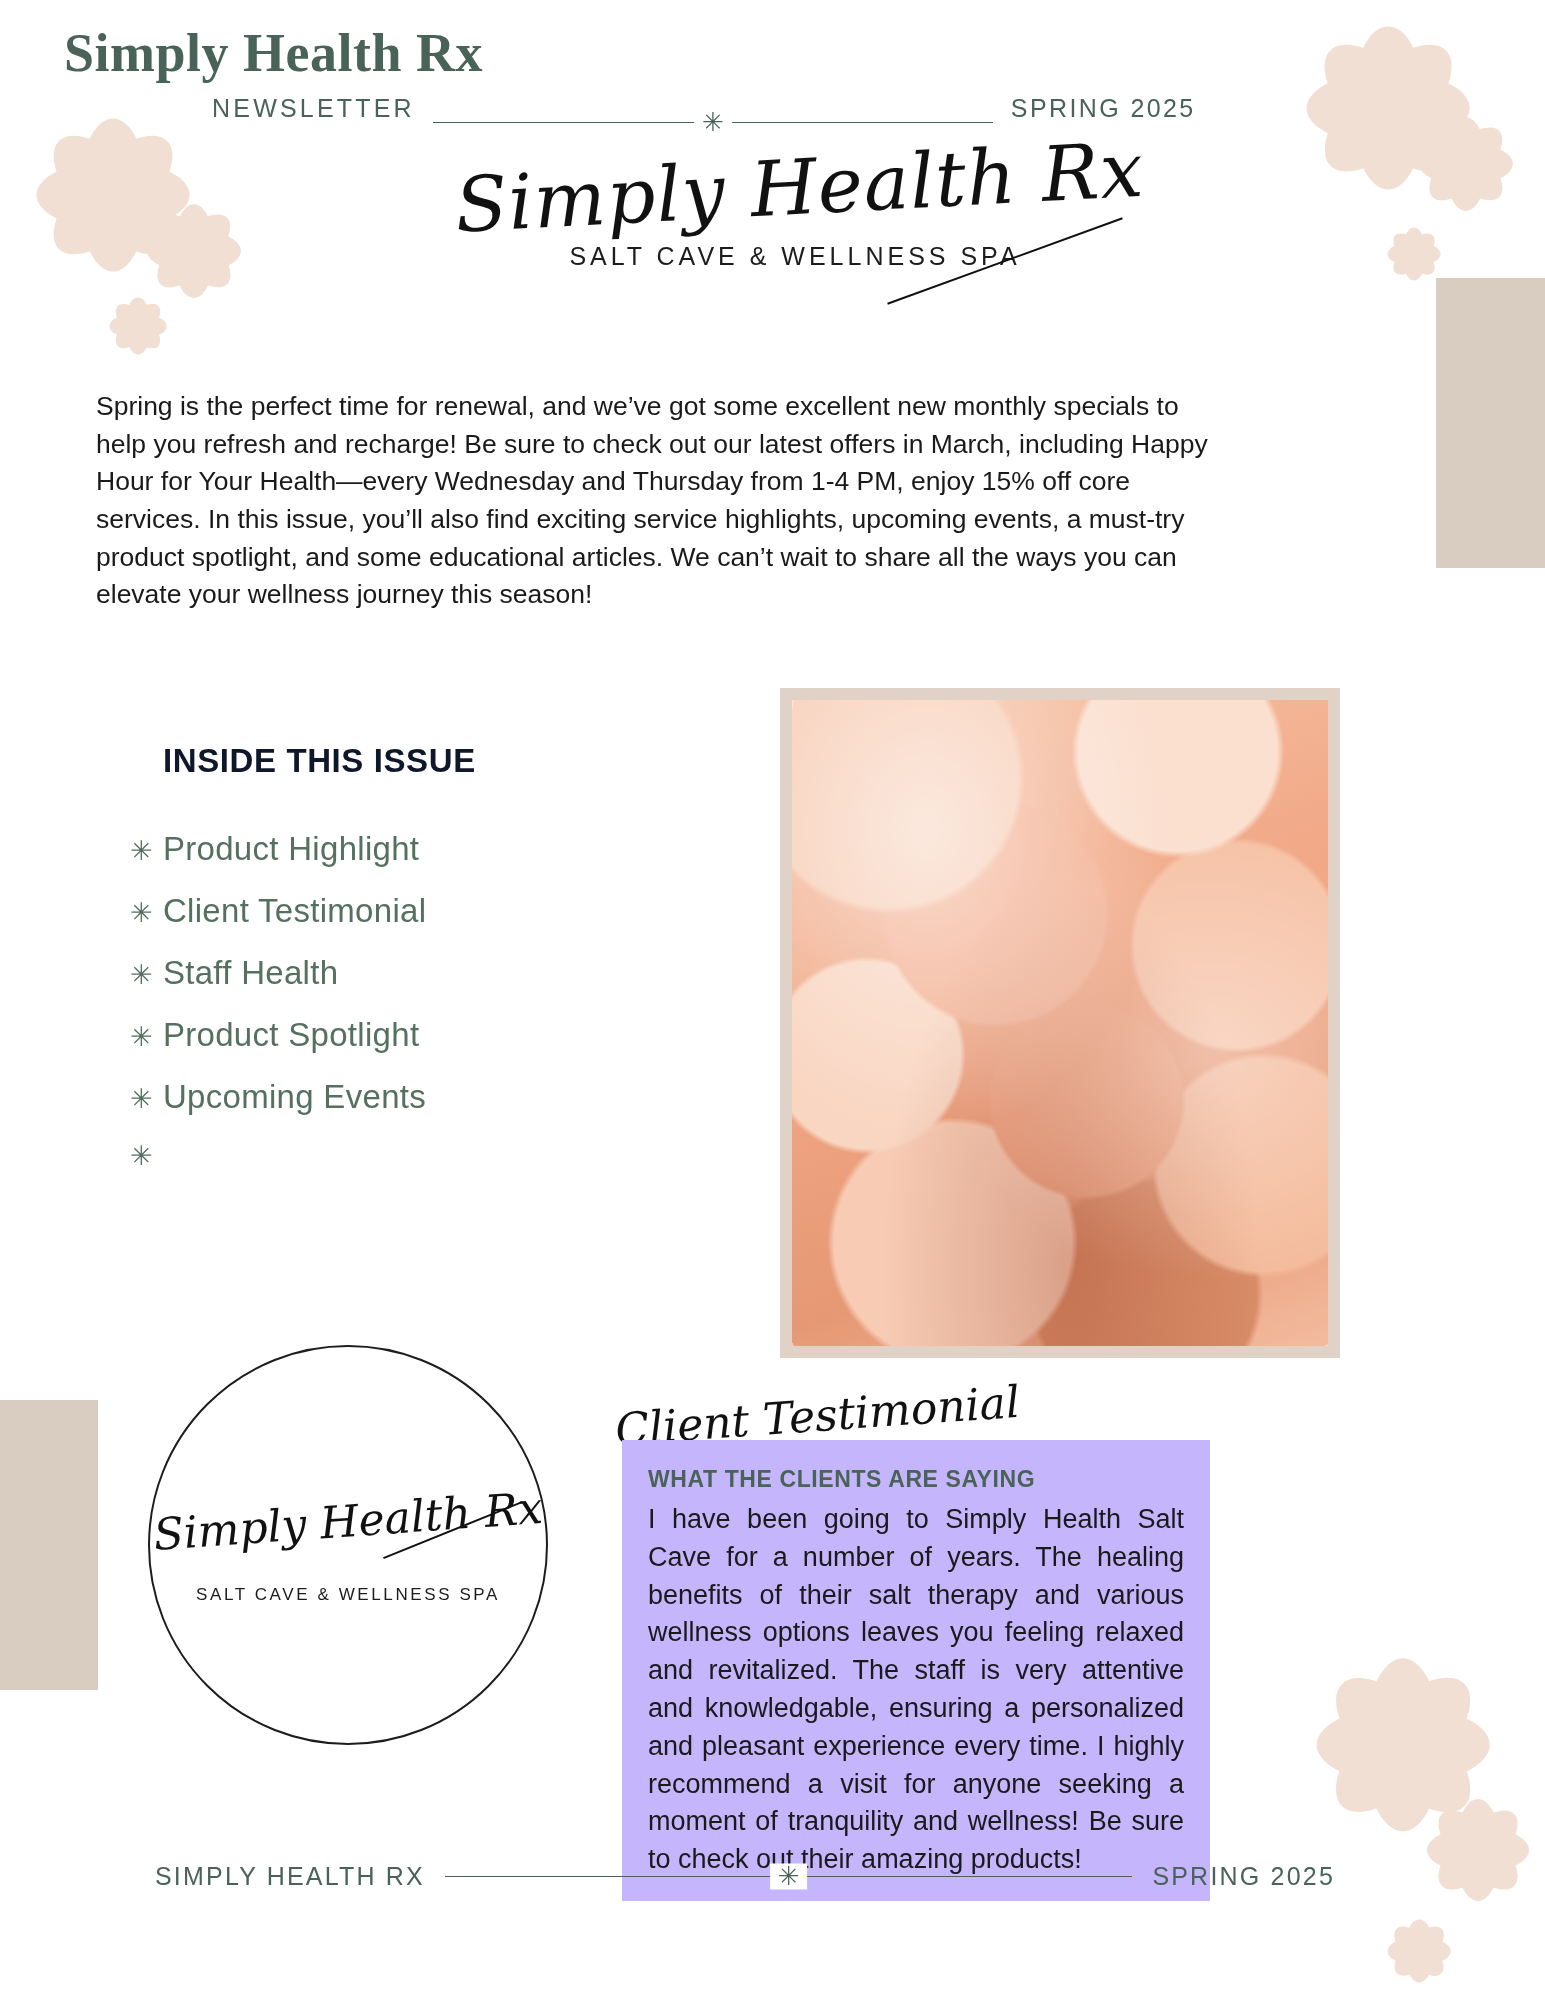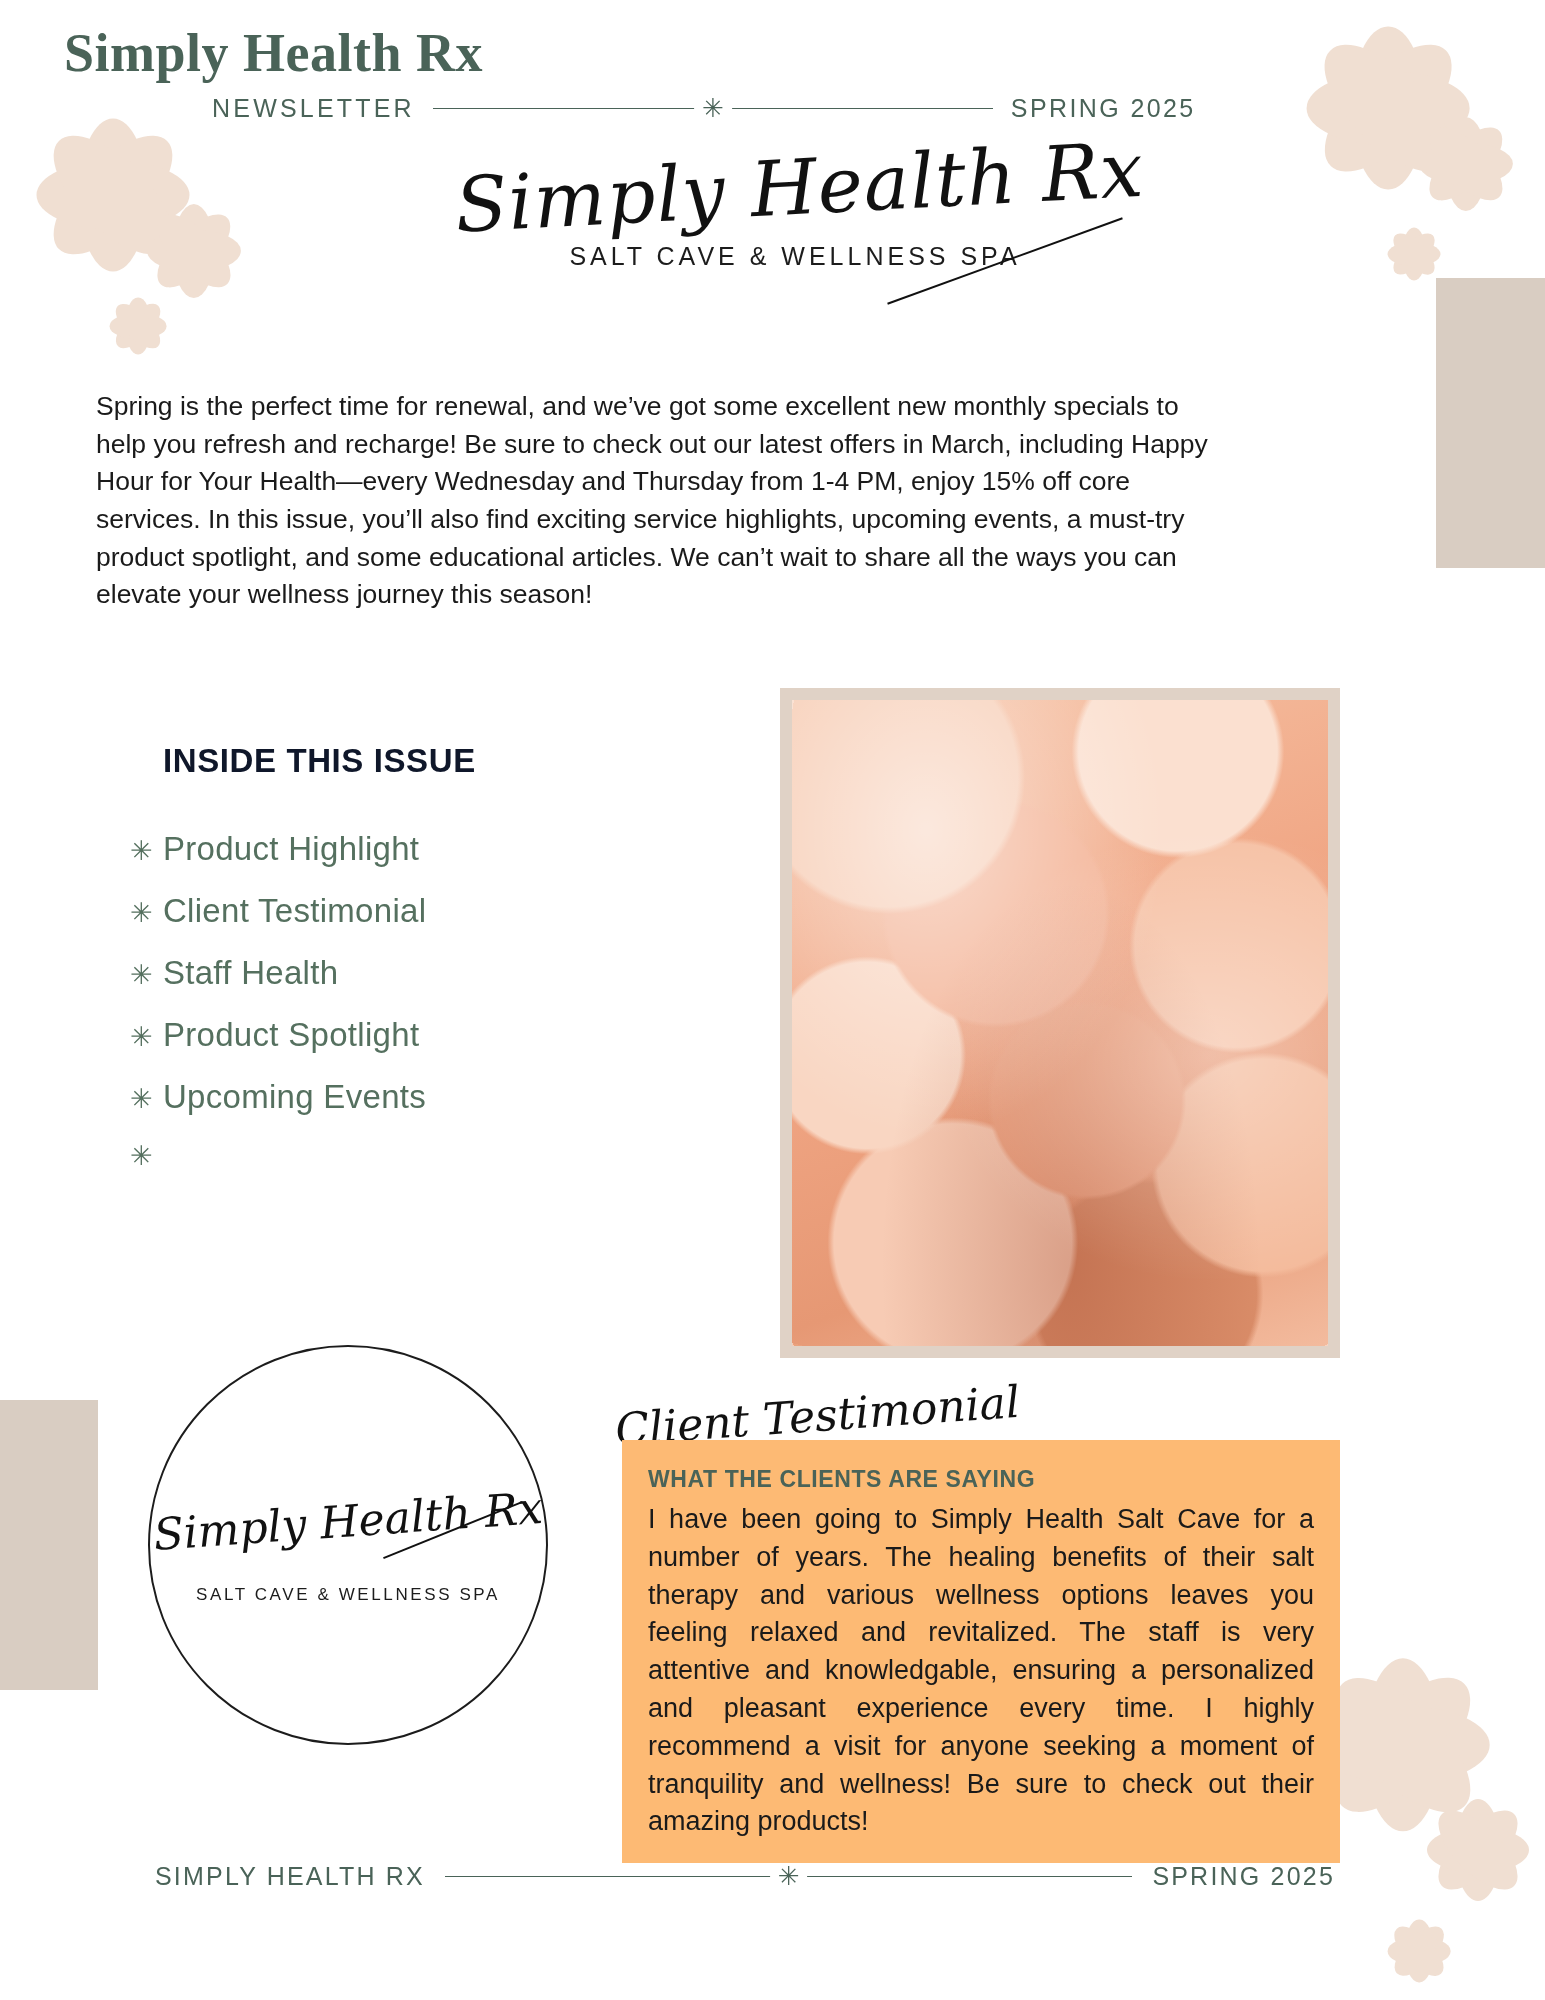--- a/index.html
+++ b/index.html
@@ -45,21 +45,21 @@
   .brand-title {
     font-family: "Liberation Serif", serif;
     font-size: 54px;
     color: #4a6358;
     letter-spacing: .5px;
     line-height: 1;
     margin: 0;
   }
   .sub-row {
     display: flex;
-    align-items: center;
+    align-items: flex-end;
     gap: 18px;
     margin-top: 14px;
   }
   .sub-newsletter {
     font-size: 25px;
     letter-spacing: 3.2px;
     color: #4a6358;
     padding-left: 148px;
     white-space: nowrap;
   }
@@ -239,23 +239,23 @@
     font-family: "DejaVu Serif", serif;
     font-style: italic;
     font-size: 44px;
     color: #111;
     transform: rotate(-4deg);
     white-space: nowrap;
   }
   .testimonial-box {
     position: absolute;
     left: 622px; top: 1440px;
-    width: 718px;
+    width: 588px;
     padding: 26px 26px 22px 26px;
-    background: #fdba74;
+    background: #c4b5fd;
   }
   .testimonial-heading {
     font-size: 23px;
     font-weight: bold;
     letter-spacing: .6px;
     color: #4a6358;
     margin-bottom: 8px;
   }
   .testimonial-body {
     font-size: 27px;

